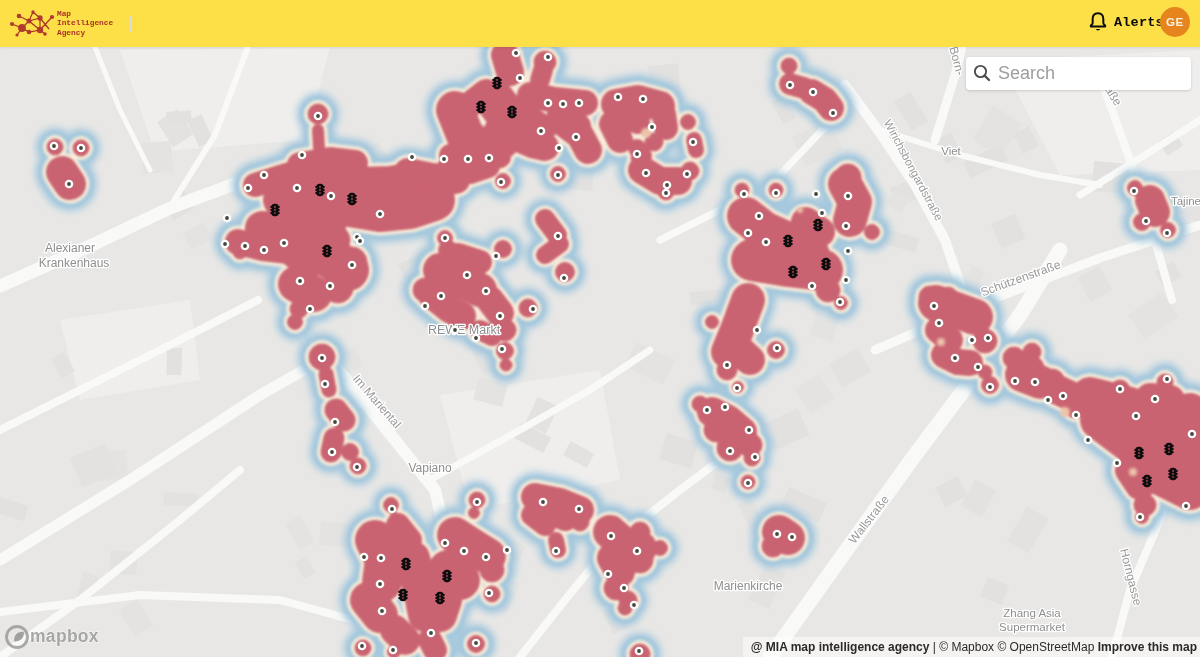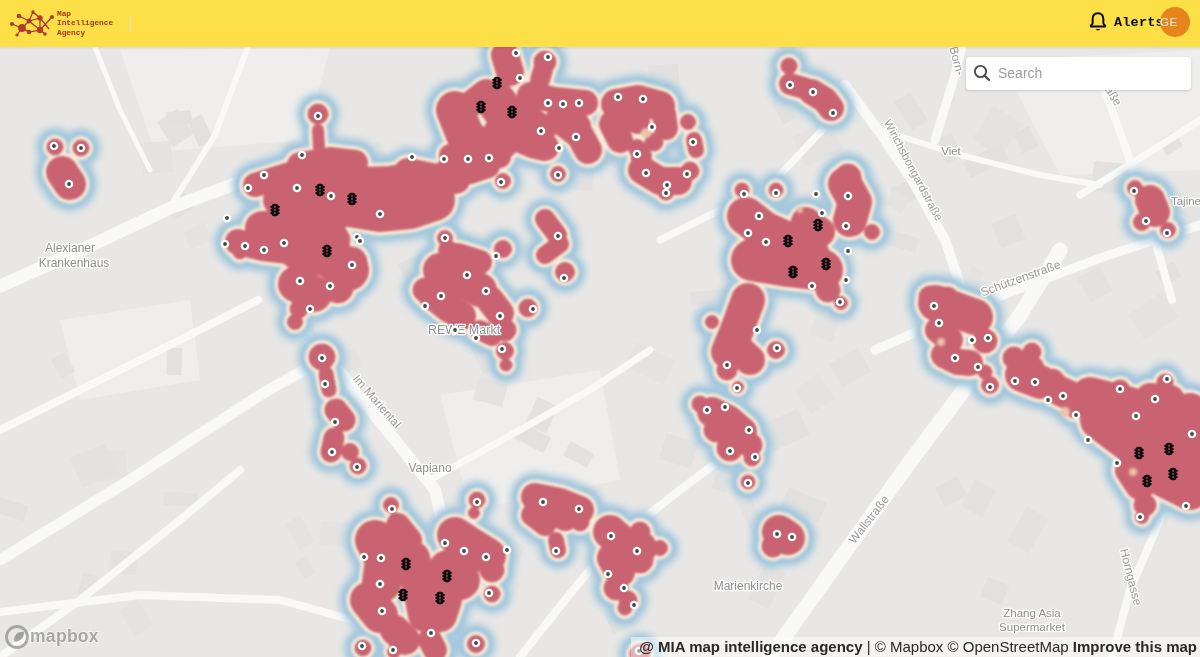--- a/index.html
+++ b/index.html
@@ -2037,25 +2037,25 @@
 
  <div style="position:absolute;left:130px;top:16px;width:1px;height:16px;background:#dcdcdc"></div>
 
  <svg width="20" height="21" viewBox="0 0 24 25" style="position:absolute;left:1088px;top:11px" xmlns="http://www.w3.org/2000/svg">
   <path d="M12 2.6 C7.6 2.6 5.6 5.8 5.6 9.4 L5.6 14.4 C5.6 15.8 4.4 16.6 3.4 17.4 L3.4 18.4 L20.6 18.4 L20.6 17.4 C19.6 16.6 18.4 15.8 18.4 14.4 L18.4 9.4 C18.4 5.8 16.4 2.6 12 2.6 Z" fill="none" stroke="#0c0c0c" stroke-width="2.4" stroke-linejoin="round"></path>
   <path d="M9.3 21.6 A3.1 3.1 0 0 0 14.7 21.6 Z" fill="#0c0c0c"></path>
  </svg>
 
  <div style="position:absolute;left:1114px;top:14.8px;font-family:Liberation Mono, monospace;font-size:13.5px;font-weight:bold;letter-spacing:0.2px;color:#0d0d0d">Alerts</div>
 
- <div style="position:absolute;left:1160px;top:7px;width:30px;height:30px;border-radius:50%;background:#e6851e;color:#faf3e3;font-family:'Liberation Sans',sans-serif;font-size:11.5px;font-weight:normal;line-height:30px;letter-spacing:0.6px">GE</div>
+ <div style="position:absolute;left:1160px;top:7px;width:30px;height:30px;border-radius:50%;background:#e6851e;color:#faf3e3;font-family:'Liberation Sans',sans-serif;font-size:11.5px;font-weight:bold;text-align:center;line-height:30px;letter-spacing:0.6px">GE</div>
 </div>
 
 <div style="position:absolute;left:966px;top:57px;width:225px;height:33px;background:#fff;border-radius:4px;box-shadow:0 1px 3px rgba(0,0,0,.15)">
 
  <svg width="20" height="20" viewBox="0 0 20 20" style="position:absolute;left:6px;top:7px" xmlns="http://www.w3.org/2000/svg">
   <circle cx="8.5" cy="7.5" r="5.6" fill="none" stroke="#4d4d4d" stroke-width="1.9"></circle>
   <line x1="12.6" y1="11.6" x2="17" y2="16" stroke="#4d4d4d" stroke-width="2.3" stroke-linecap="round"></line>
  </svg>
 
- <div style="position:absolute;left:32px;top:0;height:33px;line-height:32px;font-family:'Liberation Sans',sans-serif;font-size:14px;color:#9d9d9d">Search</div>
+ <div style="position:absolute;left:32px;top:0;height:33px;line-height:32px;font-family:'Liberation Sans',sans-serif;font-size:18px;color:#9d9d9d">Search</div>
 </div>
 
-<div style="position:absolute;right:0;bottom:0;height:20px;padding:0 3px 0 8px;background:rgba(255,255,255,.5);font-family:'Liberation Sans',sans-serif;font-size:15px;color:#2a2a2a;line-height:20px;white-space:nowrap"><b>@ MIA map intelligence agency</b> | © Mapbox © OpenStreetMap <b>Improve this map</b></div>
+<div style="position:absolute;right:0;bottom:0;height:20px;padding:0 3px 0 8px;background:rgba(255,255,255,.5);font-family:'Liberation Sans',sans-serif;font-size:12px;color:#2a2a2a;line-height:20px;white-space:nowrap"><b>@ MIA map intelligence agency</b> | © Mapbox © OpenStreetMap <b>Improve this map</b></div>
 </body></html>

